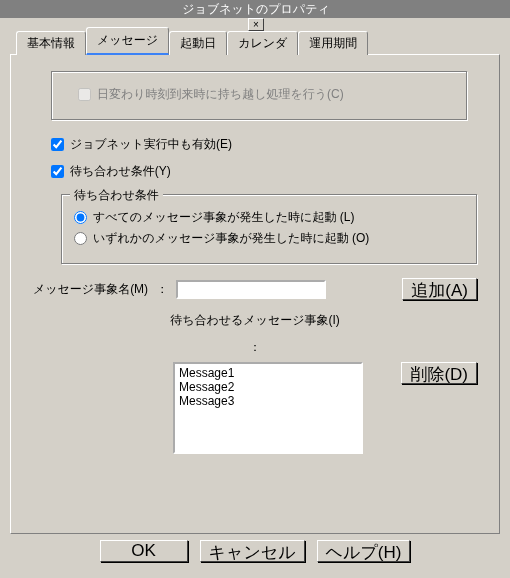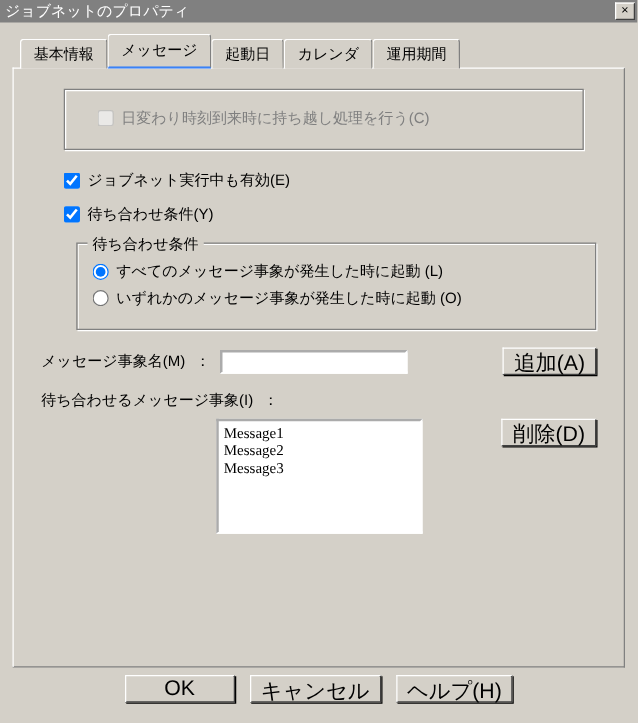--- a/index.html
+++ b/index.html
@@ -15,20 +15,21 @@
   }
   .titlebar {
     background: #808080;
     color: #fff;
     height: 18px;
     line-height: 18px;
     padding: 0 2px 0 4px;
     display: flex;
     justify-content: space-between;
     align-items: center;
+    flex-direction: column;
   }
   .titlebar .close {
     width: 16px; height: 14px;
     background: #d4d0c8;
     border: 1px solid #fff;
     border-right-color: #404040;
     border-bottom-color: #404040;
     font-size: 10px;
     text-align: center;
     line-height: 11px;
@@ -113,26 +114,26 @@
     border: 2px inset #fff;
     background: #fff;
     font-family: inherit;
     font-size: 12px;
   }
   input[type="text"].sunken {
     height: 19px;
     padding: 1px 3px;
   }
   .listbox {
-    width: 165px;
+    width: 190px;
     height: 92px;
     padding: 2px 4px;
     overflow: auto;
     line-height: 14px;
-    font-family: Liberation Serif, serif;
+    font-family: Liberation Sans, sans-serif;
   }
   .btn {
     min-width: 72px;
     height: 22px;
     background: #d4d0c8;
     border: 1px solid #404040;
     border-top-color: #fff;
     border-left-color: #fff;
     box-shadow: 1px 1px 0 #000;
     font-family: inherit;
@@ -197,21 +198,21 @@
     </div>
 
     <div class="row" style="margin-top:8px;">
       <span class="label">メッセージ事象名(M)</span>
       <span>：</span>
       <input type="text" class="sunken" style="width: 150px;">
       <span style="flex:1"></span>
       <button class="btn">追加(A)</button>
     </div>
 
-    <div class="row" style="align-items:center;">
+    <div class="row" style="align-items:center;flex-direction:column;">
       <span class="label" style="padding-top:2px;">待ち合わせるメッセージ事象(I)</span>
       <span style="padding-top:2px;">：</span>
     </div>
     <div style="display:flex; align-items:flex-start; gap:0; margin-top:-4px;">
       <div style="width:140px;"></div>
       <div class="listbox">
         <div>Message1</div>
         <div>Message2</div>
         <div>Message3</div>
       </div>

